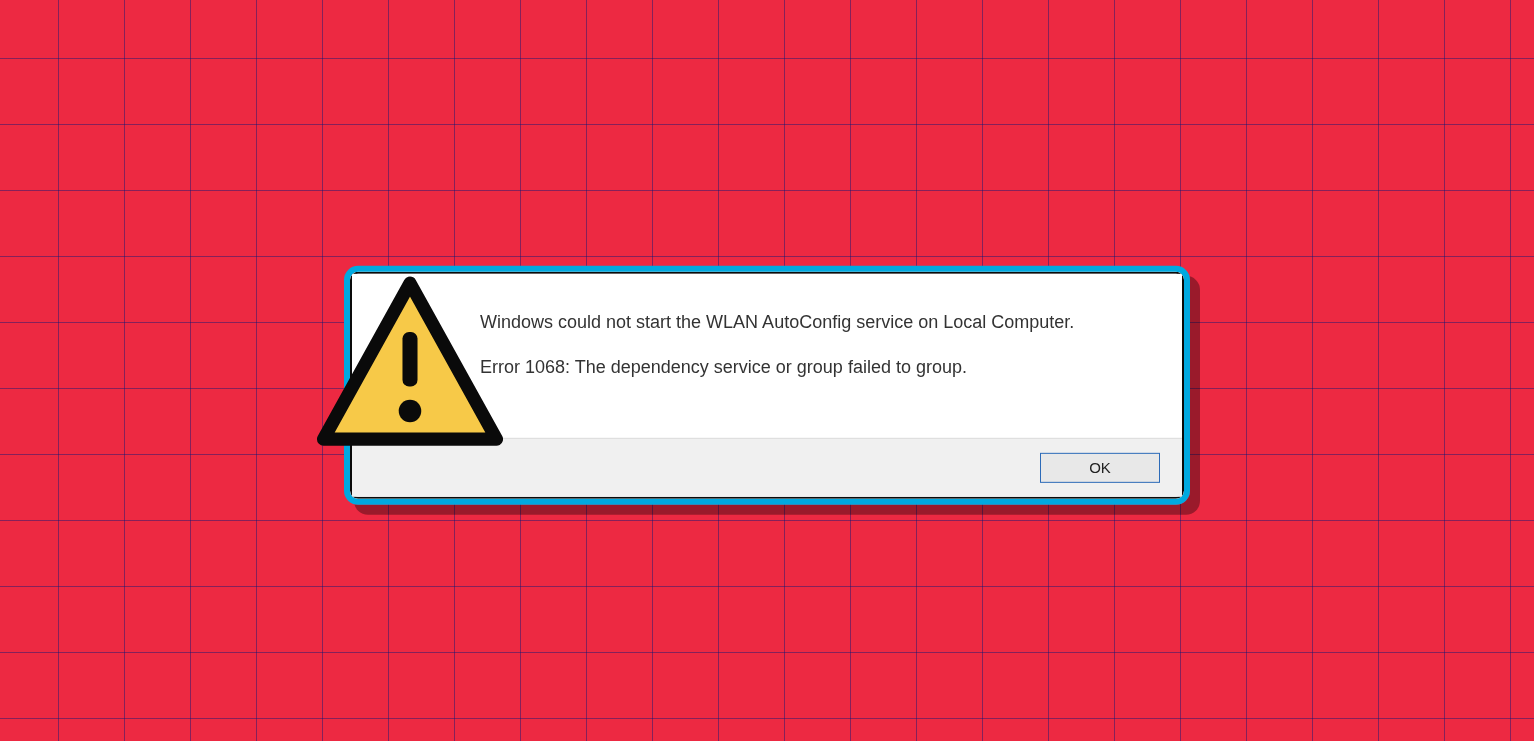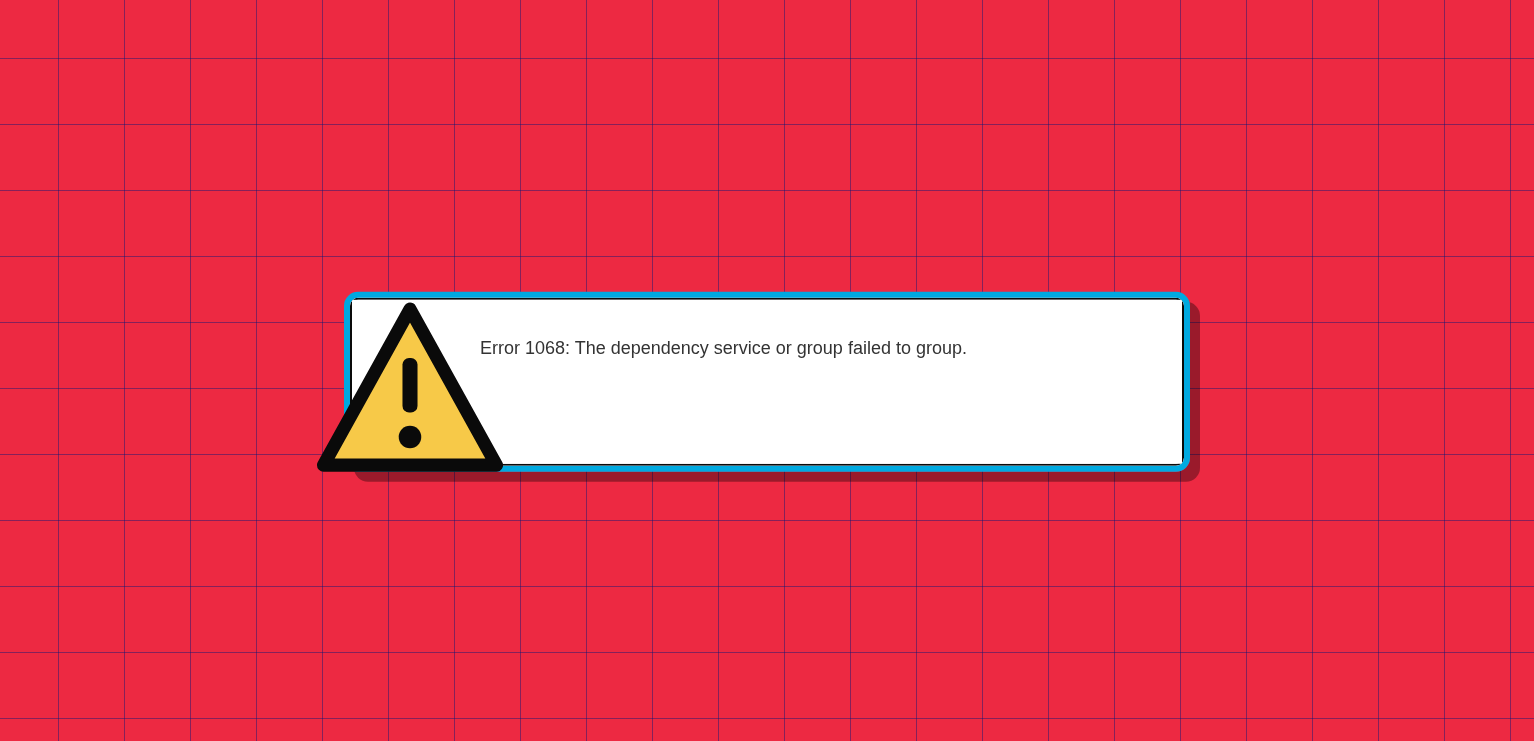--- a/index.html
+++ b/index.html
@@ -126,18 +126,22 @@
       <polygon points="100,12 192,178 8,178" fill="#f7c948" stroke="#0a0a0a" stroke-width="14" stroke-linejoin="round"></polygon>
       <rect x="92" y="64" width="16" height="58" rx="7" fill="#0a0a0a"></rect>
       <circle cx="100" cy="148" r="12" fill="#0a0a0a"></circle>
     </svg>
   </div>
 
   <div class="dialog">
     <div class="dialog-inner-border">
       <div class="dialog-body">
         <div class="dialog-text">
+          <p>Windows could not start the WLAN AutoConfig service on Local Computer.</p>
           <p>Error 1068: The dependency service or group failed to group.</p>
         </div>
+      </div>
+      <div class="dialog-footer">
+        <button class="ok-button">OK</button>
       </div>
     </div>
   </div>
 </div>
 
 </body></html>

